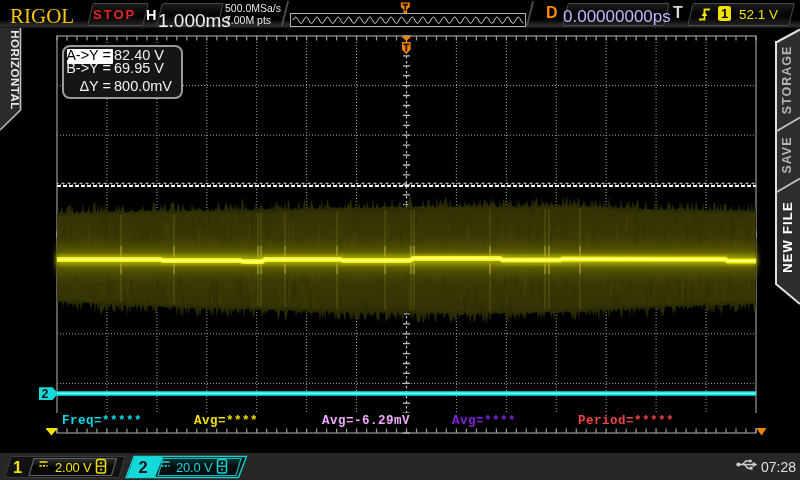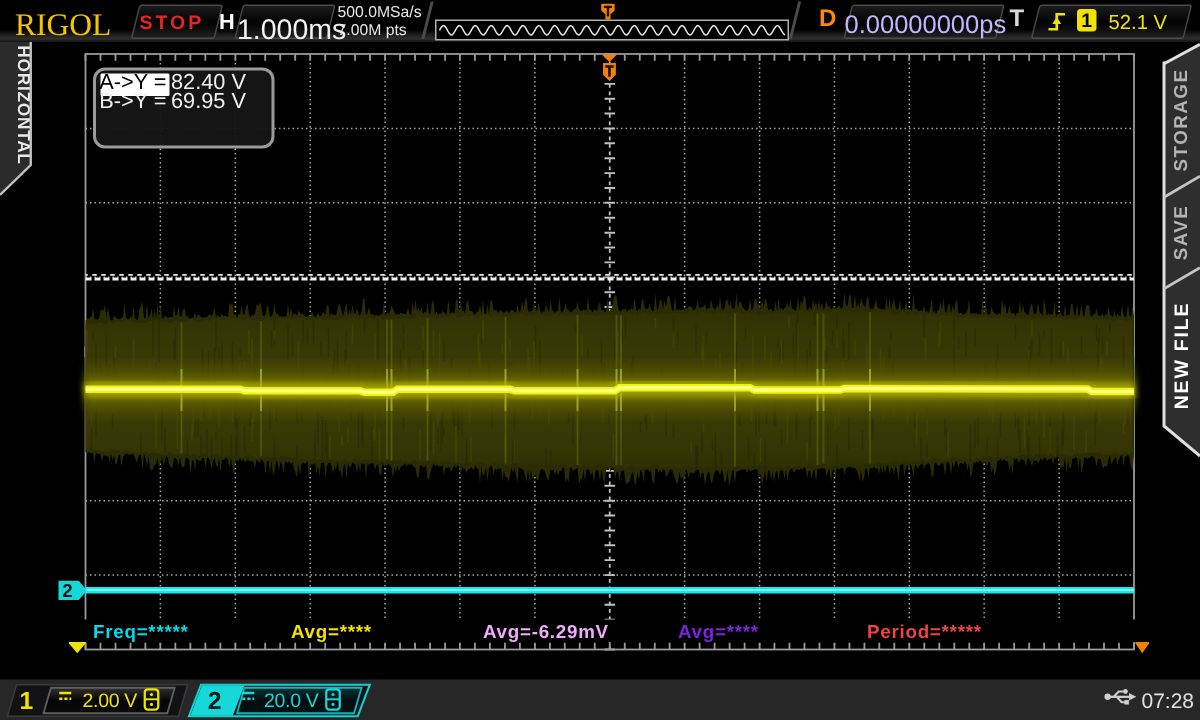--- a/index.html
+++ b/index.html
@@ -38,21 +38,21 @@
   #savetxt{left:763px;top:147px;height:16px;width:50px;font-size:12.5px;color:#b4b4b4;letter-spacing:1px;}
   #newfiletxt{left:748px;top:229px;height:16px;width:80px;font-size:13px;color:#fff;letter-spacing:1.2px;}
   
   #mbox{left:62px;top:45px;width:117px;height:50px;background:rgba(22,22,22,0.96);
         border:2px solid #9a9a9a;border-radius:8px;font-size:14.5px;color:#f0f0f0;}
   .mrow{position:absolute;left:0;width:100%;height:15px;line-height:15px;}
   .mlab{position:absolute;left:1px;width:46px;text-align:right;white-space:nowrap;}
   .mval{position:absolute;left:50px;}
   #mchip{position:absolute;left:3px;top:2px;width:46px;height:14.5px;background:#fff;border-radius:1px;}
   
-  #measbar{left:0;top:413px;width:800px;height:15px;background:#000;font-family:Liberation Sans, sans-serif;font-size:12.5px;font-weight:bold;letter-spacing:0.5px;}
+  #measbar{left:0;top:413px;width:800px;height:15px;background:#000;font-family:Liberation Mono, monospace;font-size:12.5px;font-weight:bold;letter-spacing:0.5px;}
   .meas{position:absolute;top:1px;white-space:pre;}
   #chbar{left:0;top:453px;width:800px;height:27px;background:#272727;}
   #chbartop{left:0;top:449px;width:800px;height:4px;background:#000;}
                     #clock{left:761px;top:459px;color:#e0e0e0;font-size:14px;}
 </style>
 </head>
 <body>
 <div id="scr">
 
   <svg class="abs" style="left:0;top:0" width="800" height="480" viewBox="0 0 800 480">
@@ -182,20 +182,24 @@
   <div id="mbox" class="abs">
     <div id="mchip"></div>
     <div class="mrow" style="top:1px">
         <span class="mlab" style="color:#000;z-index:2">A-&gt;Y =</span>
         <span class="mval">82.40 V</span>
       </div>
     <div class="mrow" style="top:14px">
         <span class="mlab">B-&gt;Y =</span>
         <span class="mval">69.95 V</span>
       </div>
+    <div class="mrow" style="top:32px">
+        <span class="mlab">ΔY =</span>
+        <span class="mval">800.0mV</span>
+      </div>
   </div>
 
   <div id="measbar" class="abs">
     <div class="meas" style="left:62px;color:#00dde8">Freq=*****</div>
     <div class="meas" style="left:194px;color:#f2e200">Avg=****</div>
     <div class="meas" style="left:322px;color:#f0abfc">Avg=-6.29mV</div>
     <div class="meas" style="left:452px;color:#7e22dd">Avg=****</div>
     <div class="meas" style="left:578px;color:#ef4444">Period=*****</div>
   </div>
 

